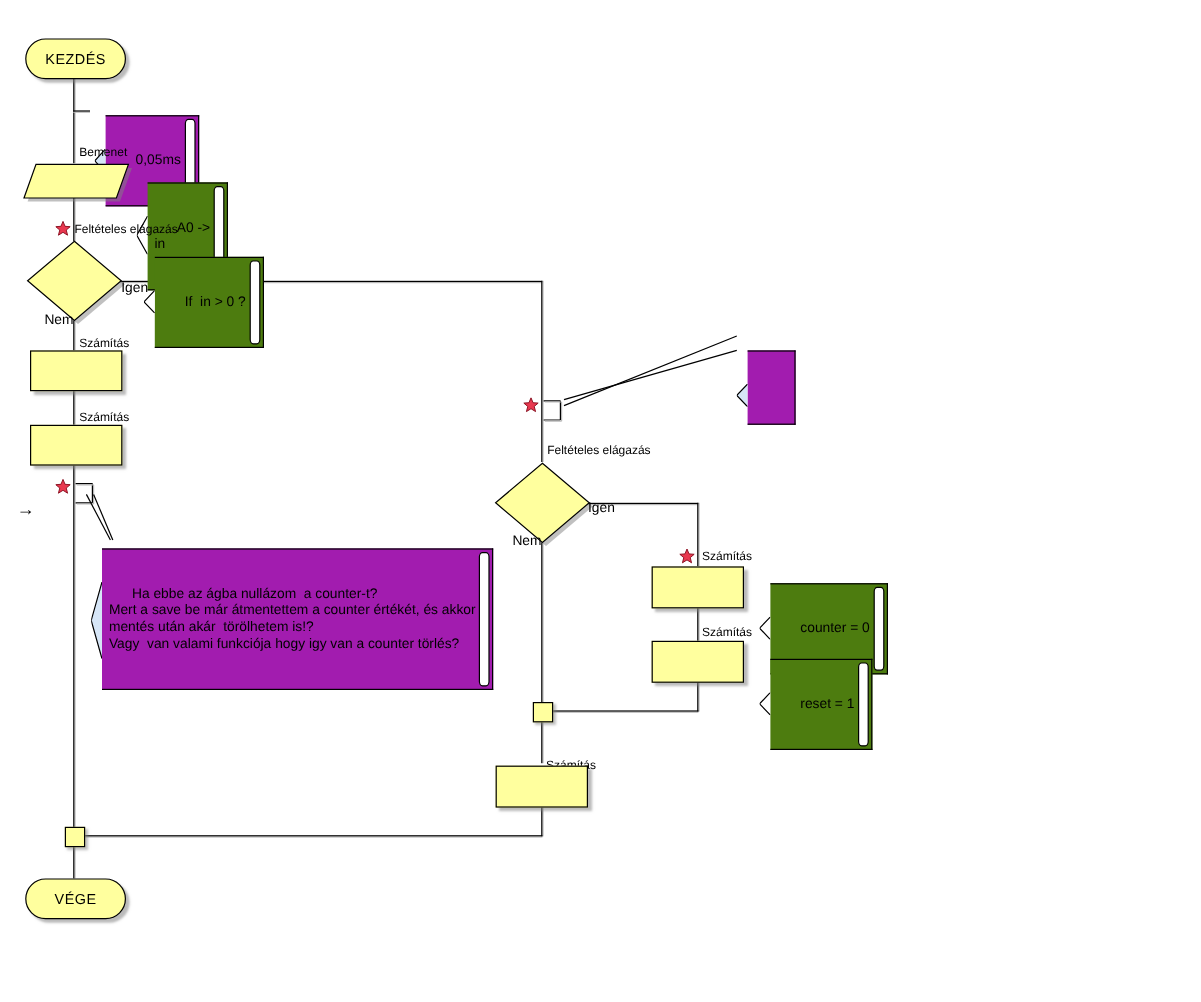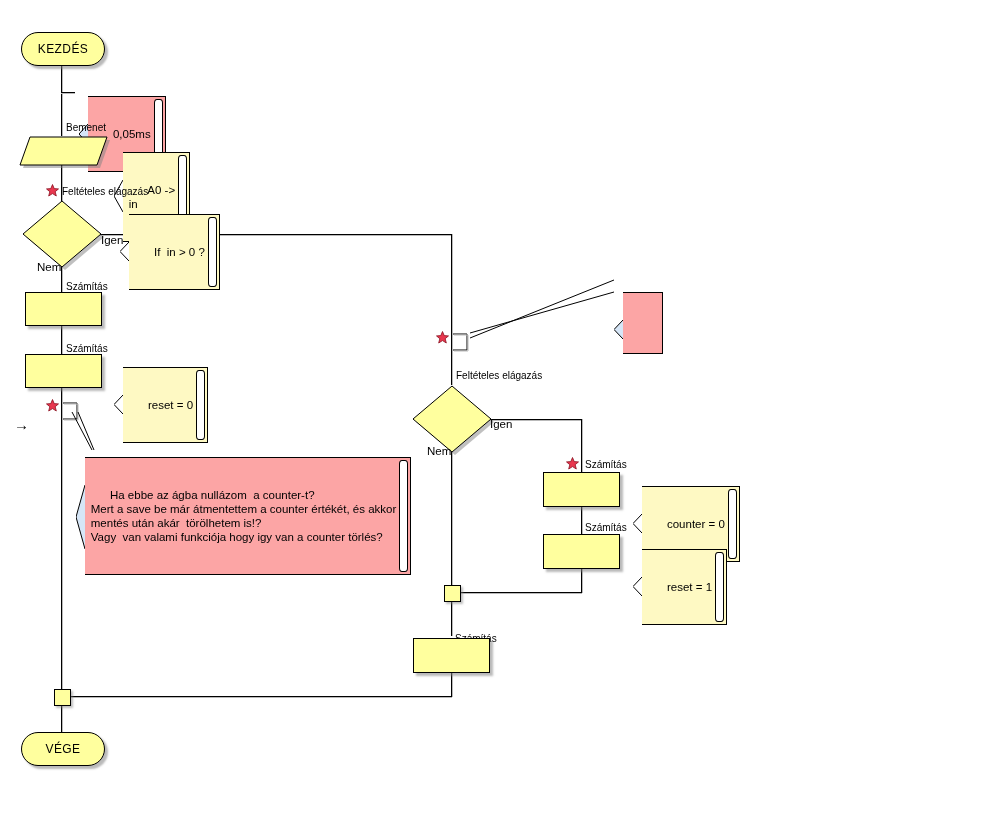--- a/index.html
+++ b/index.html
@@ -94,21 +94,21 @@
   .flag {
     position: absolute;
     font-size: 11.5px;
     line-height: 14px;
     color: #000000;
     white-space: pre;
   }
   .flag .flag-body {
     position: relative;
     display: inline-block;
-    background: #fef9c3;
+    background: #4d7c0f;
     border: 1px solid #000000;
     border-left: none;
     padding: 2px 14px 2px 6px;
   }
   .flag .flag-tip {
     position: absolute;
     left: -9px;
     top: -1px;
     bottom: -1px;
     width: 9px;
@@ -129,21 +129,21 @@
   .comment {
     position: absolute;
     font-size: 11.5px;
     line-height: 14px;
     color: #000000;
     white-space: pre;
   }
   .comment .cmt-body {
     position: relative;
     display: inline-block;
-    background: #fca5a5;
+    background: #a21caf;
     border: 1px solid #000000;
     border-left: none;
     padding: 2px 14px 2px 6px;
   }
   .comment .cmt-tip {
     position: absolute;
     left: -9px;
     top: -1px;
     bottom: -1px;
     width: 9px;
@@ -297,31 +297,20 @@
     <span>Számítás</span>
   </div>
 
   <div class="process" style="left:25px; top:292px; width:75px; height:32px;"></div>
 
 
   <div class="caption" style="left:66px; top:342px;">
     <span>Számítás</span>
   </div>
   <div class="process" style="left:25px; top:354px; width:75px; height:32px;"></div>
-  <div class="flag" style="left:110px; top:353px;">
-    <span class="flag-body">
-      <span class="flag-tip">
-        <svg width="9" height="19" viewBox="0 0 9 19">
-            <path d="M9 0 L0 9.5 L9 19" fill="#ffffff" stroke="#000" stroke-width="1"></path>
-          </svg>
-      </span>
-      <span>reset = 0</span>
-      <span class="flag-roll"></span>
-    </span>
-  </div>
 
   <div class="star" style="left:46px; top:399px;">
     <svg width="13" height="13" viewBox="0 0 13 13">
       <path d="M6.5 0.5 L8.2 4.6 L12.5 4.9 L9.2 7.7 L10.3 12 L6.5 9.6 L2.7 12 L3.8 7.7 L0.5 4.9 L4.8 4.6 Z" fill="#e8384f" stroke="#8a1020" stroke-width="0.8"></path>
     </svg>
   </div>
   <div class="anchor" style="left:61px; top:400px;">
     <svg width="20" height="22" viewBox="0 0 20 22">
       <path d="M2 3 L16 3 M16 3 L16 19 M2 19 L16 19" fill="none" stroke="#000" stroke-width="1"></path>
       <path d="M3 4 L17 4 M17 4 L17 20 M3 20 L17 20" fill="none" stroke="#b9b9b9" stroke-width="1"></path>

